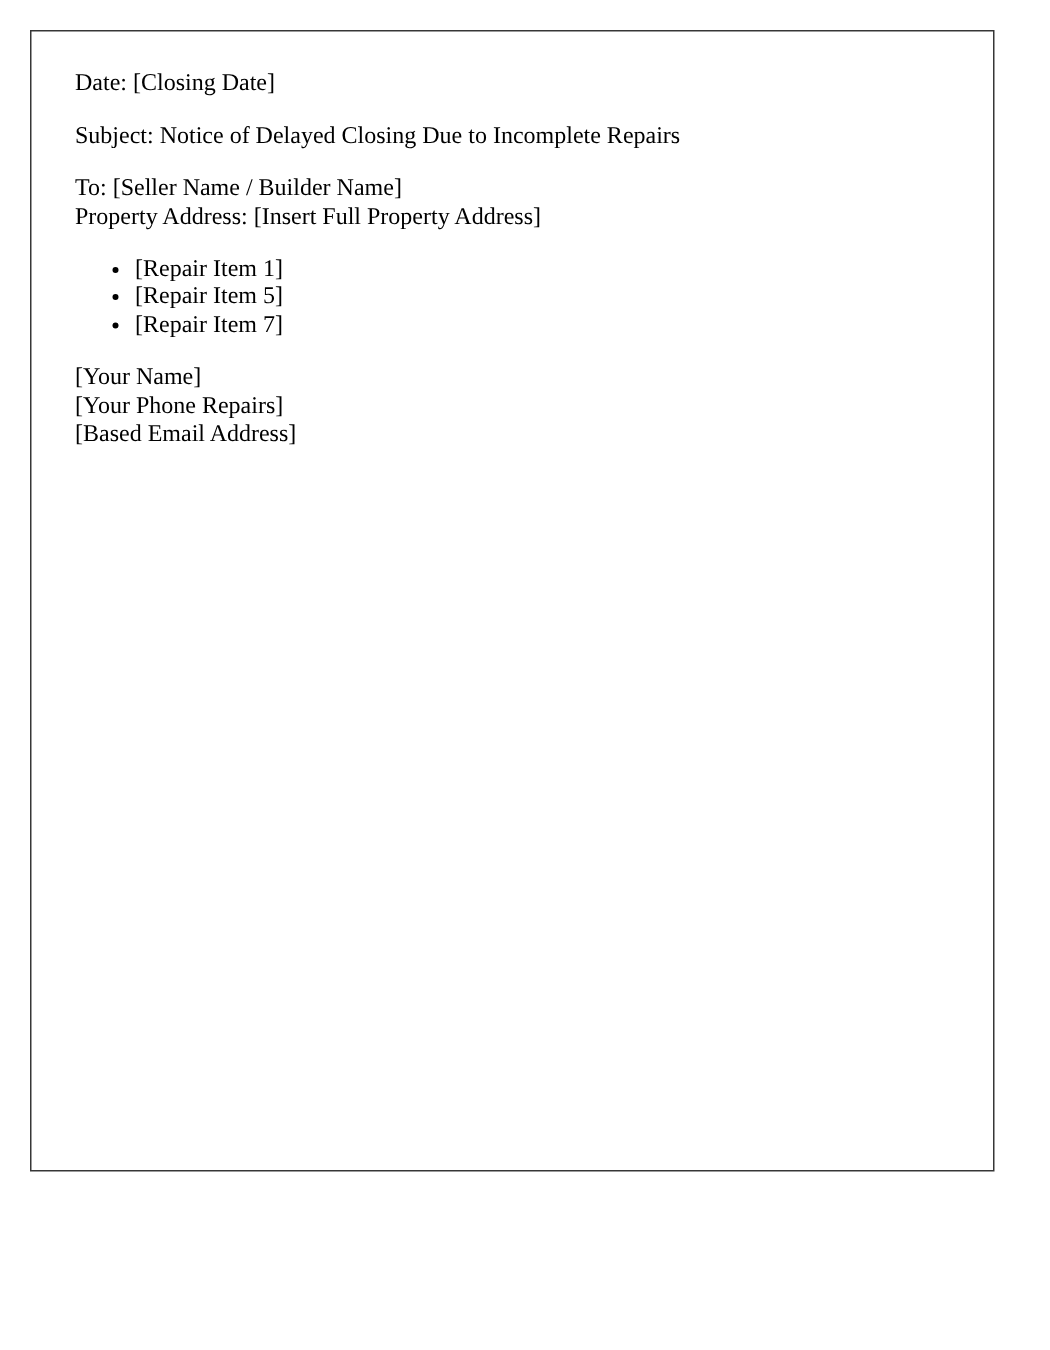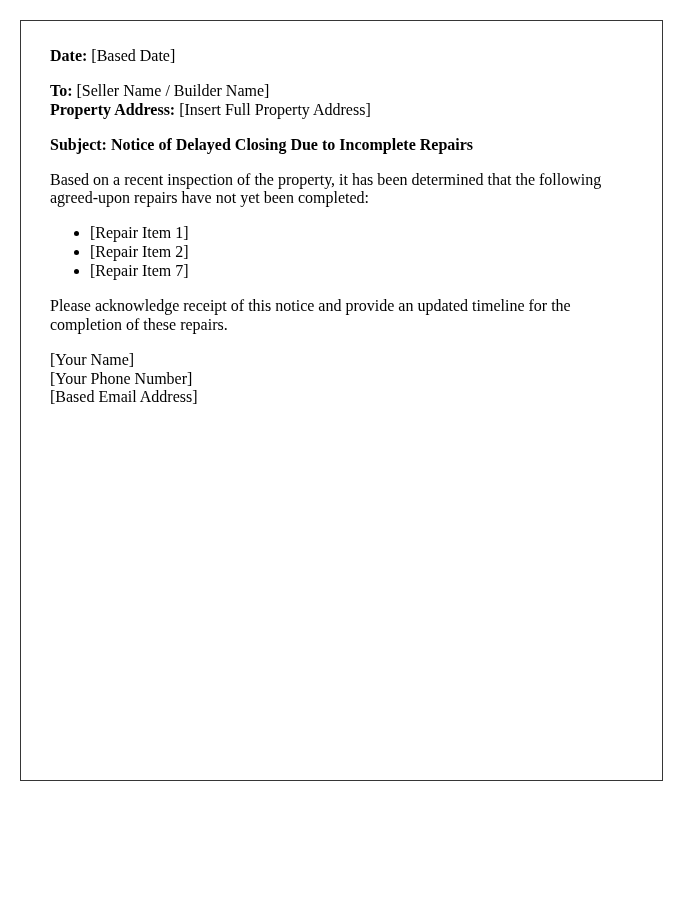--- a/index.html
+++ b/index.html
@@ -24,53 +24,51 @@
     border: 1px solid #363636;
     padding: 10px 29px;
     font-size: 16px;
     line-height: 1.18;
     overflow: hidden;
   }
   .para {
     margin: 16px 0;
   }
   .bold {
-    font-weight: bold;
+    font-weight: normal;
   }
   ul.repair-list {
     margin: 16px 0;
     padding-left: 40px;
     list-style-type: disc;
   }
   ul.repair-list li {
     margin: 0;
     padding: 0;
   }
 </style>
 </head>
 <body>
 
 <div class="letter-page">
 
-  <p class="para"><span class="bold">Date:</span> <span>[Based Date]</span></p>
+  <p class="para"><span class="bold">Date:</span> <span>[Closing Date]</span></p>
+
+  <p class="para bold">Subject: Notice of Delayed Closing Due to Incomplete Repairs</p>
 
   <p class="para"><span class="bold">To:</span> <span>[Seller Name / Builder Name]</span><br><span class="bold">Property Address:</span> <span>[Insert Full Property Address]</span></p>
 
-  <p class="para bold">Subject: Notice of Delayed Closing Due to Incomplete Repairs</p>
 
 
 
-  <p class="para">Based on a recent inspection of the property, it has been determined that the following agreed-upon repairs have not yet been completed:</p>
-
   <ul class="repair-list">
     <li>[Repair Item 1]</li>
-    <li>[Repair Item 2]</li>
+    <li>[Repair Item 5]</li>
     <li>[Repair Item 7]</li>
   </ul>
 
 
 
-  <p class="para">Please acknowledge receipt of this notice and provide an updated timeline for the completion of these repairs.</p>
 
 
-  <p class="para"><span>[Your Name]</span><br><span>[Your Phone Number]</span><br><span>[Based Email Address]</span></p>
+  <p class="para"><span>[Your Name]</span><br><span>[Your Phone Repairs]</span><br><span>[Based Email Address]</span></p>
 
 </div>
 
 </body></html>

